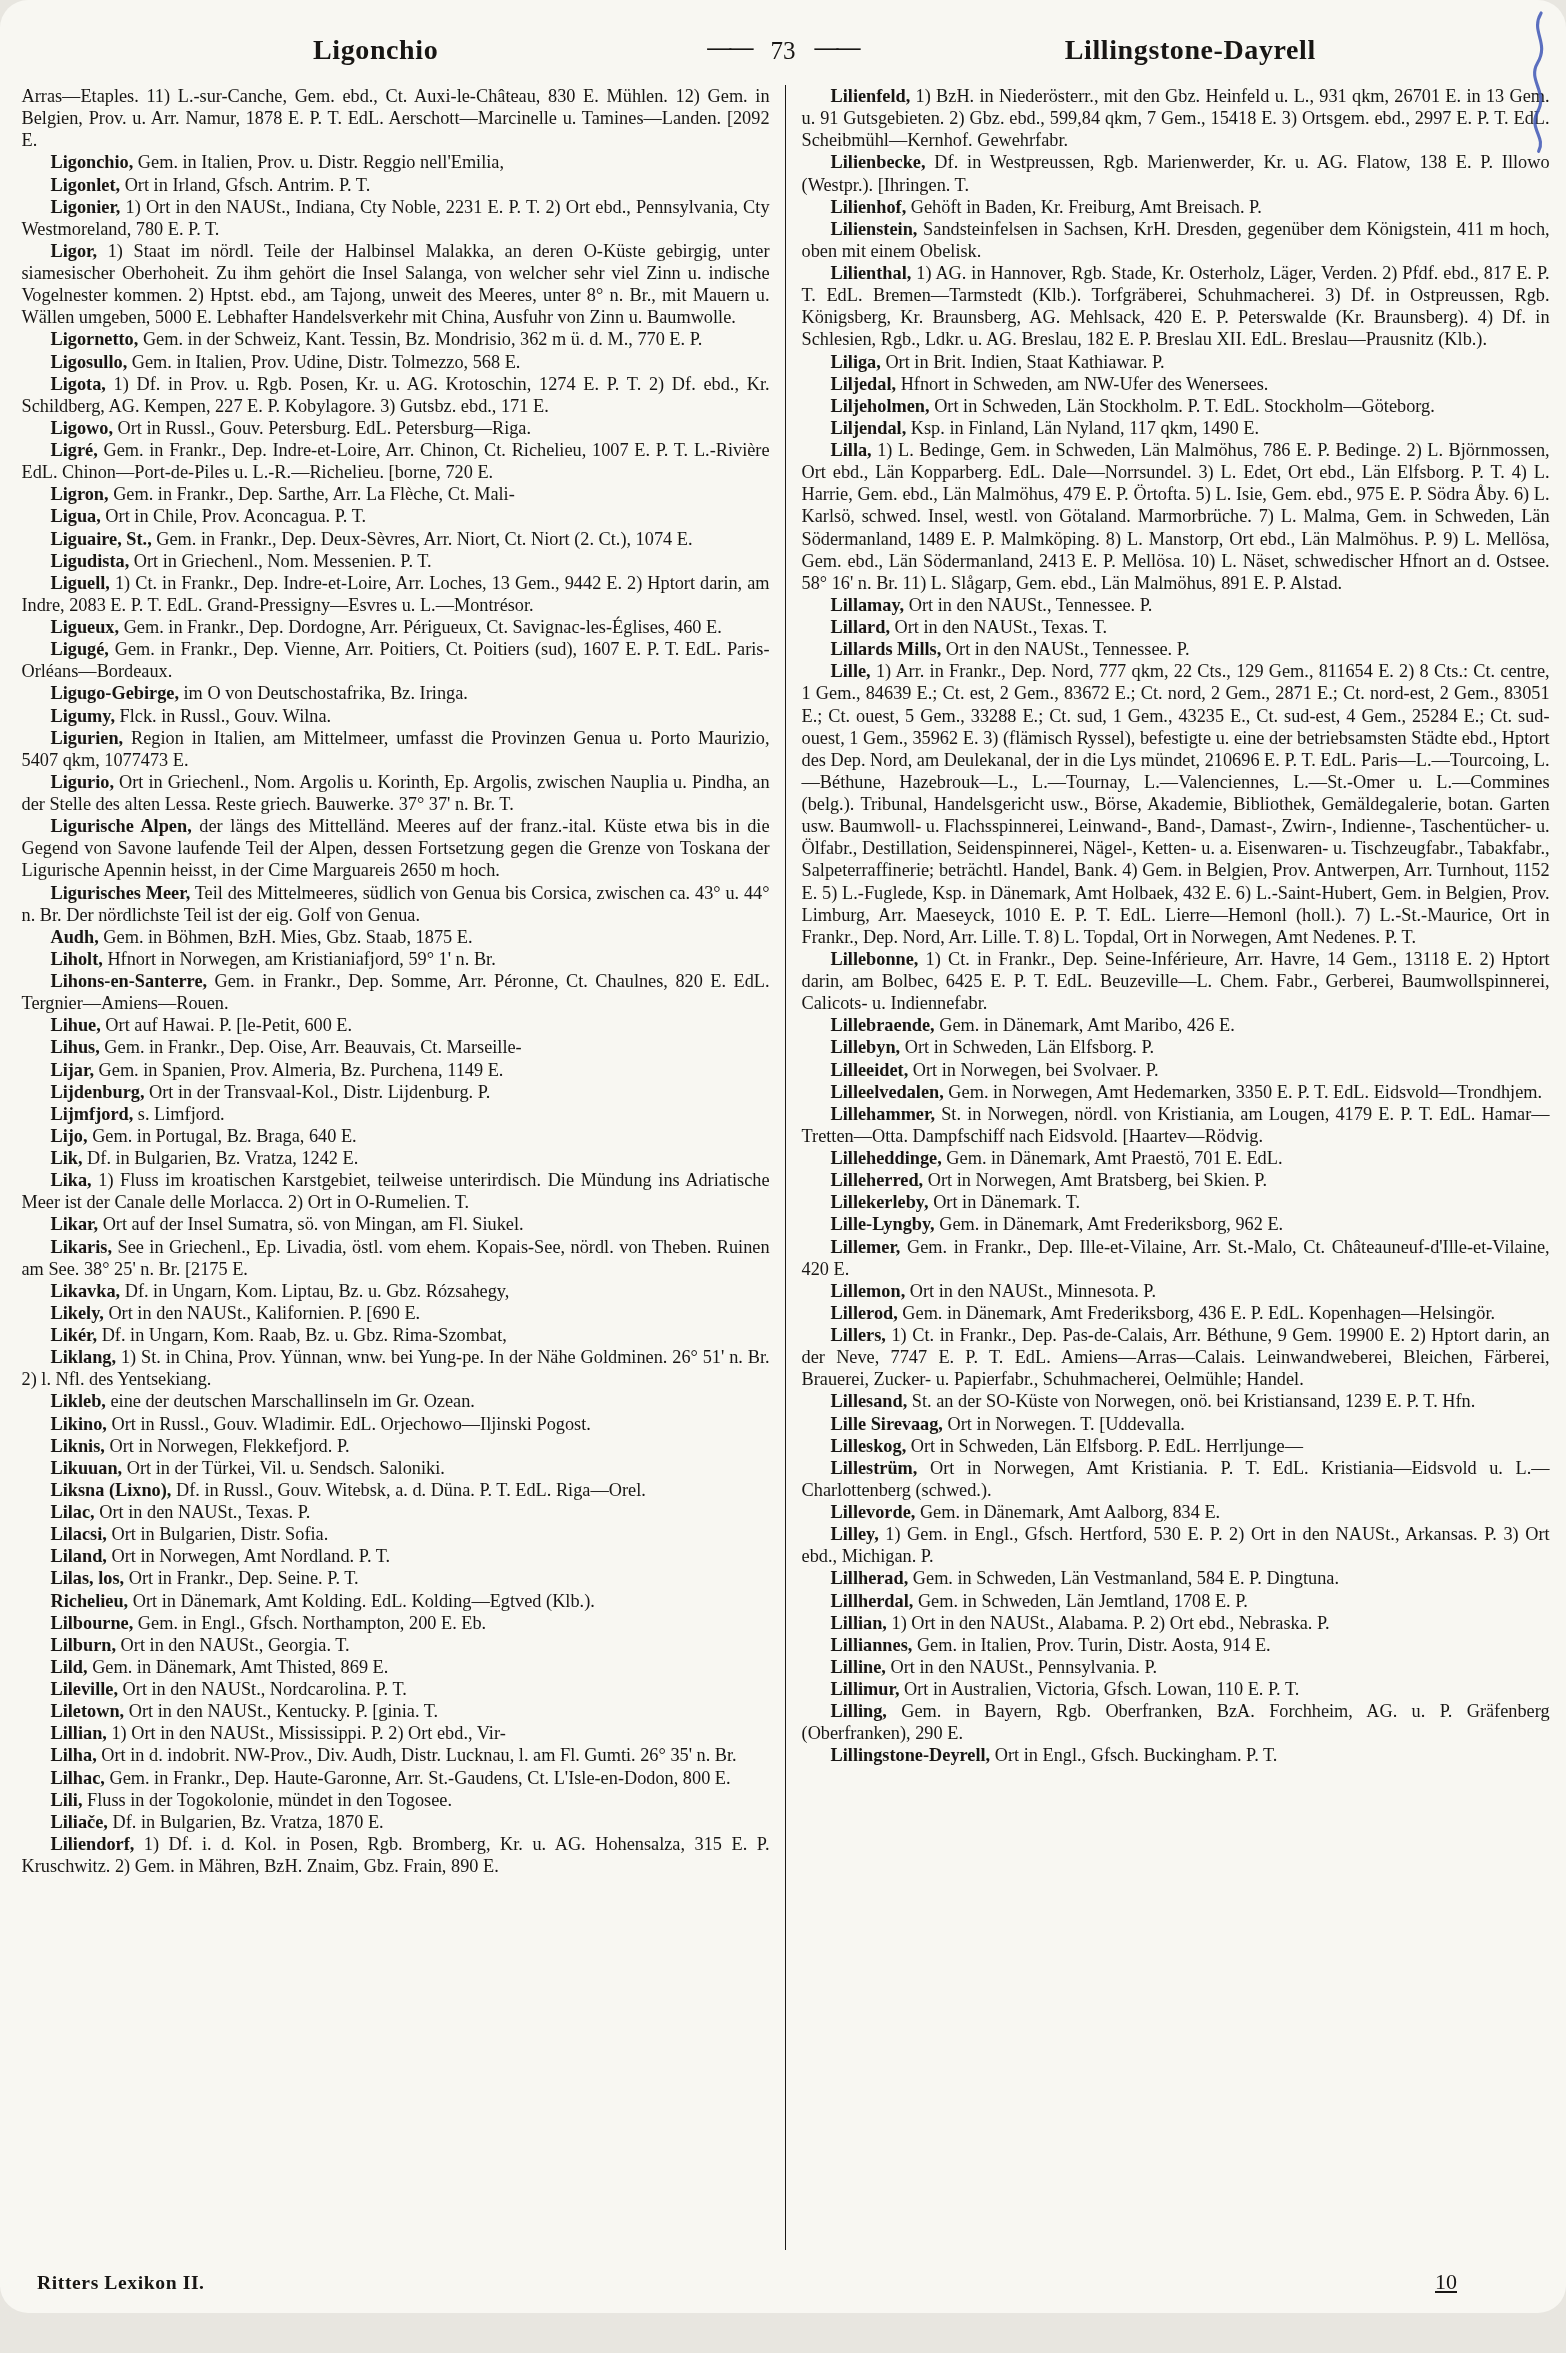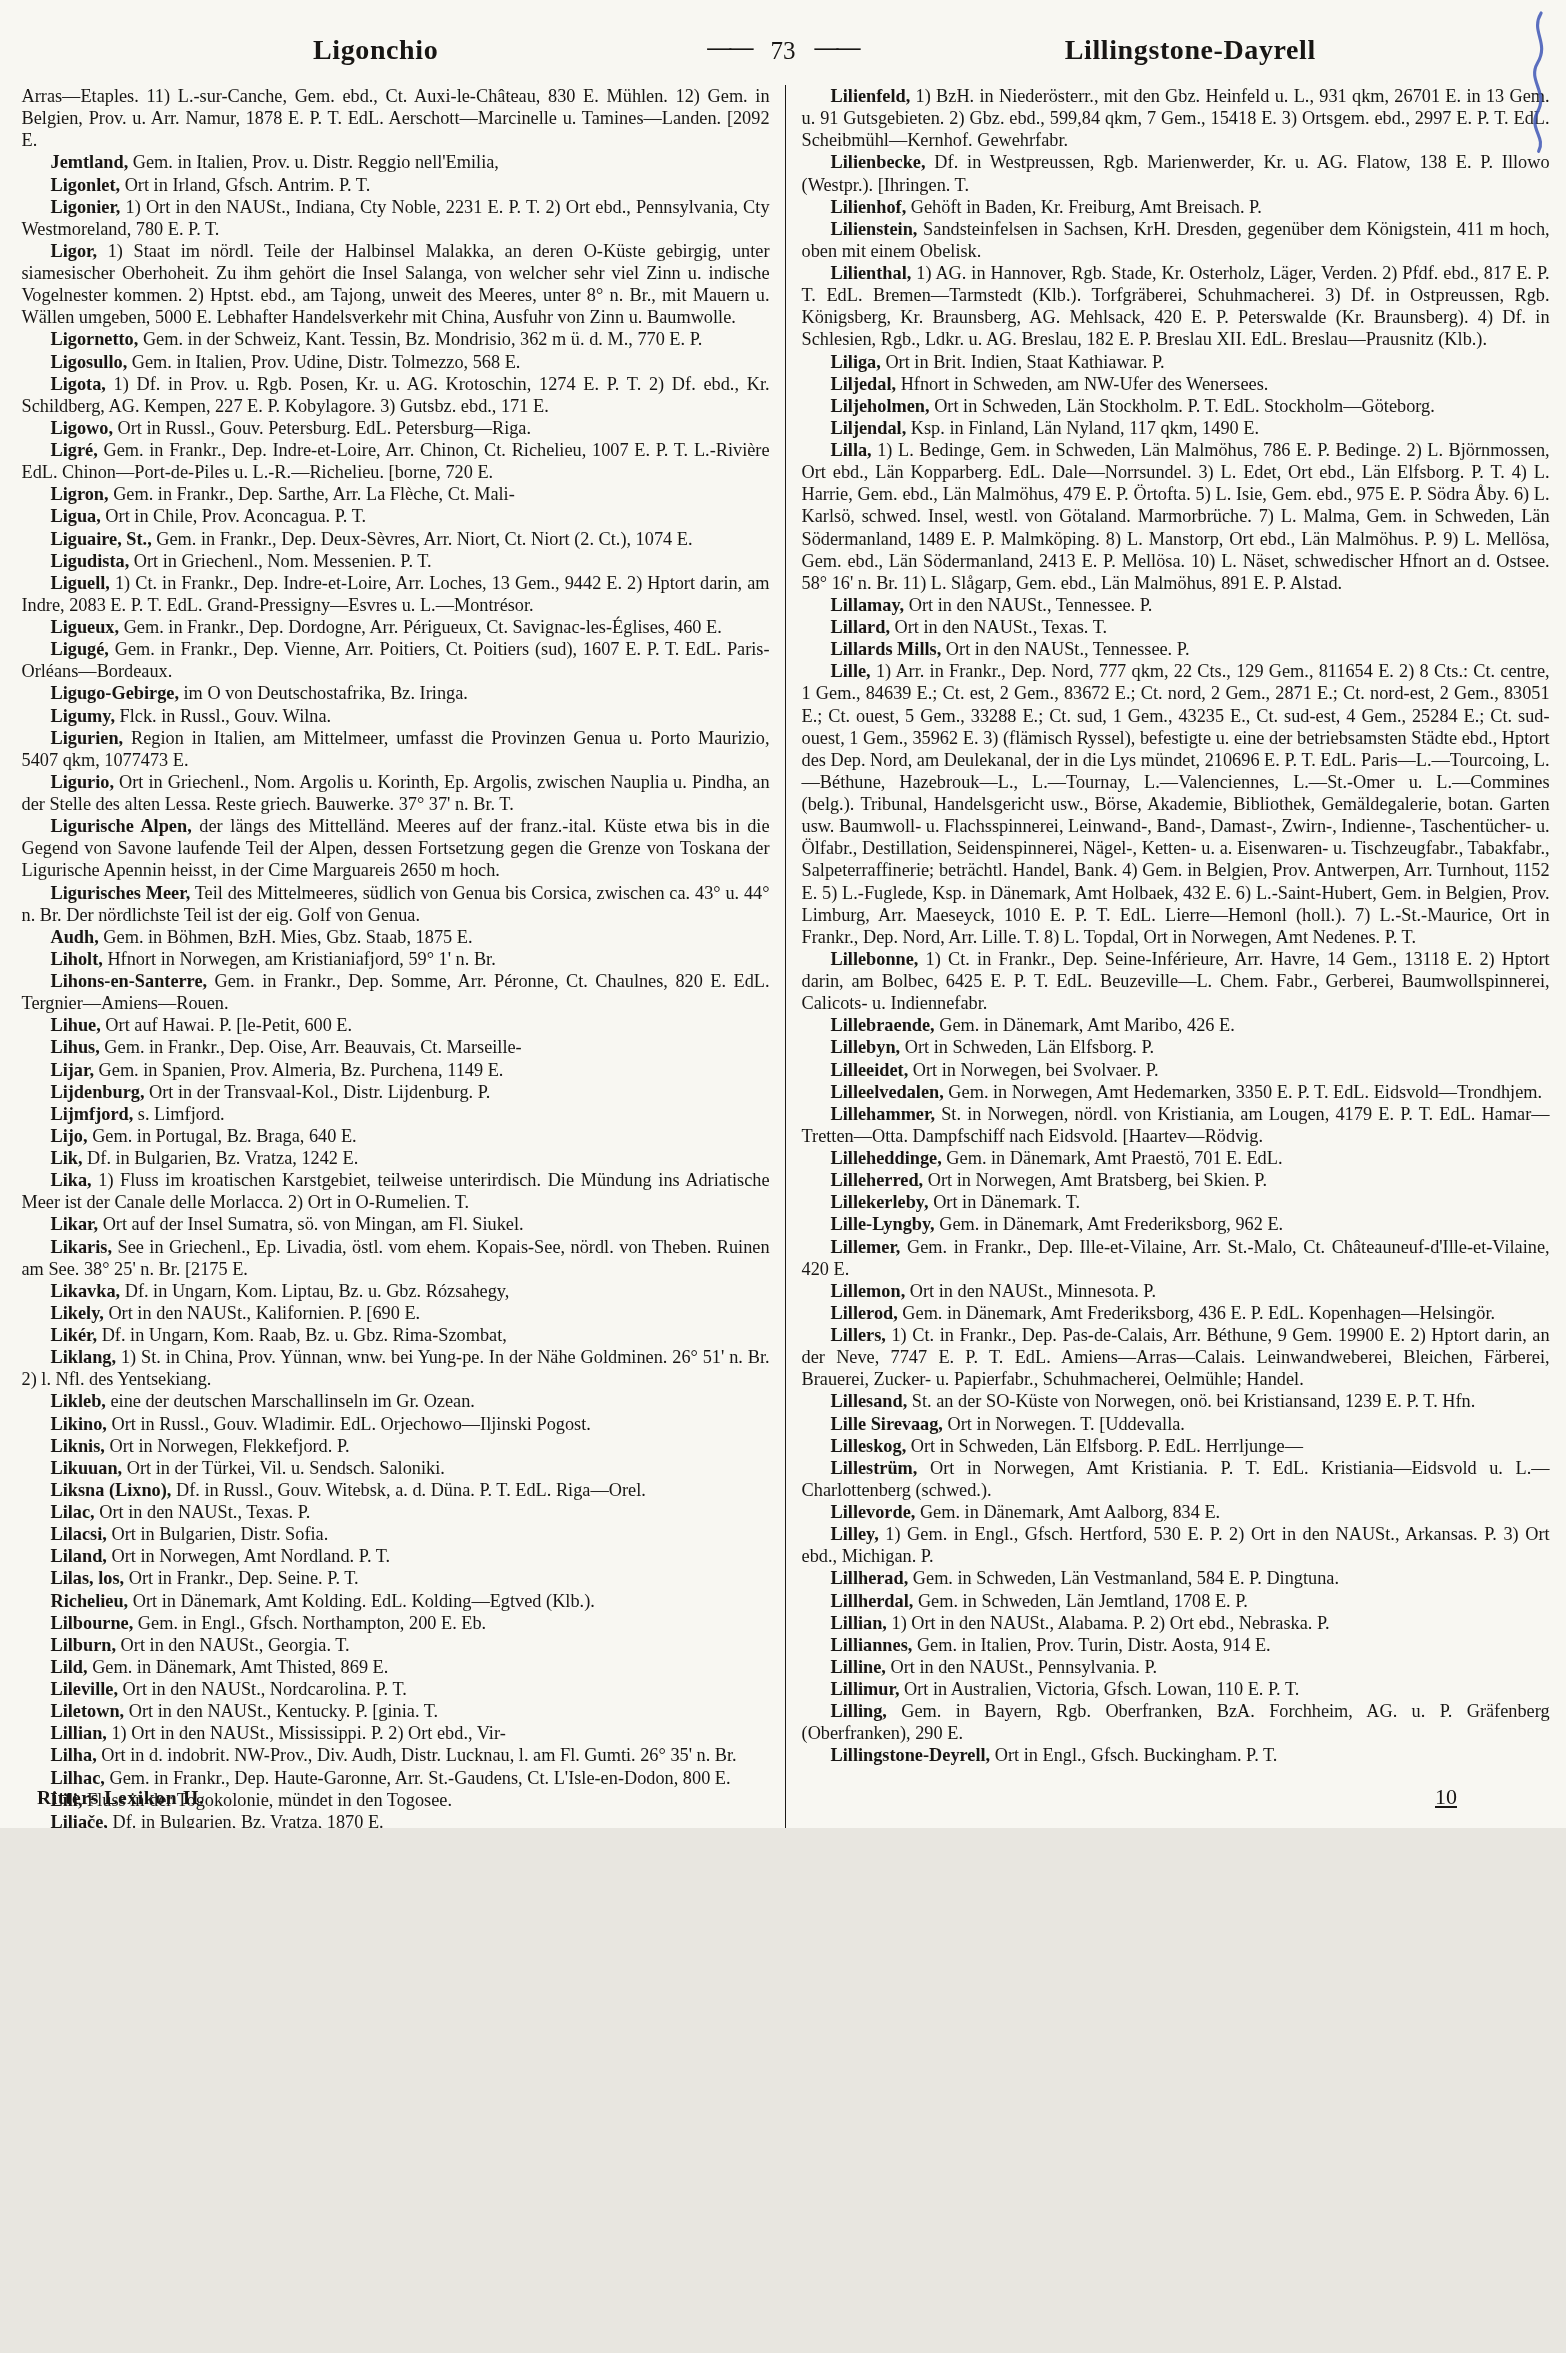--- a/index.html
+++ b/index.html
@@ -1,23 +1,24 @@
 <!DOCTYPE html>
 <html style="font-size:10px"><head>
 <meta charset="utf-8">
 <style>
   html,body{margin:0;padding:0;background:#e8e6e0;}
   .sheet{
     position:relative;
-    width:1566px;height:1828px;
+    width:1566px;height:2313px;
     margin:0 auto;
     background:#f8f7f2;
     color:#181614;
     font-family:"Liberation Serif", serif;
     overflow:hidden;
+    border-radius:28px;
   }
   
   .header{
     display:flex;
     align-items:baseline;
     padding:34px 44px 0 44px;
   }
   .header .guide{
     flex:1;
     text-align:center;
@@ -95,21 +96,21 @@
       <span class="dash">——</span>
       <span class="pagenum">73</span>
       <span class="dash">——</span>
     </div>
     <div class="guide">Lillingstone-Dayrell</div>
   </div>
 
   <div class="columns">
     <div class="col left">
         <p class="entry continuation">Arras—Etaples. 11) L.-sur-Canche, Gem. ebd., Ct. Auxi-le-Château, 830 E. Mühlen. 12) Gem. in Belgien, Prov. u. Arr. Namur, 1878 E. P. T. EdL. Aerschott—Marcinelle u. Tamines—Landen. [2092 E.</p>
-        <p class="entry"><b>Jemtland,</b> Gem. in Italien, Prov. u. Distr. Reggio nell'Emilia,</p>
+        <p class="entry"><b>Ligonchio,</b> Gem. in Italien, Prov. u. Distr. Reggio nell'Emilia,</p>
         <p class="entry"><b>Ligonlet,</b> Ort in Irland, Gfsch. Antrim. P. T.</p>
         <p class="entry"><b>Ligonier,</b> 1) Ort in den NAUSt., Indiana, Cty Noble, 2231 E. P. T. 2) Ort ebd., Pennsylvania, Cty Westmoreland, 780 E. P. T.</p>
         <p class="entry"><b>Ligor,</b> 1) Staat im nördl. Teile der Halbinsel Malakka, an deren O-Küste gebirgig, unter siamesischer Oberhoheit. Zu ihm gehört die Insel Salanga, von welcher sehr viel Zinn u. indische Vogelnester kommen. 2) Hptst. ebd., am Tajong, unweit des Meeres, unter 8° n. Br., mit Mauern u. Wällen umgeben, 5000 E. Lebhafter Handelsverkehr mit China, Ausfuhr von Zinn u. Baumwolle.</p>
         <p class="entry"><b>Ligornetto,</b> Gem. in der Schweiz, Kant. Tessin, Bz. Mondrisio, 362 m ü. d. M., 770 E. P.</p>
         <p class="entry"><b>Ligosullo,</b> Gem. in Italien, Prov. Udine, Distr. Tolmezzo, 568 E.</p>
         <p class="entry"><b>Ligota,</b> 1) Df. in Prov. u. Rgb. Posen, Kr. u. AG. Krotoschin, 1274 E. P. T. 2) Df. ebd., Kr. Schildberg, AG. Kempen, 227 E. P. Kobylagore. 3) Gutsbz. ebd., 171 E.</p>
         <p class="entry"><b>Ligowo,</b> Ort in Russl., Gouv. Petersburg. EdL. Petersburg—Riga.</p>
         <p class="entry"><b>Ligré,</b> Gem. in Frankr., Dep. Indre-et-Loire, Arr. Chinon, Ct. Richelieu, 1007 E. P. T. L.-Rivière EdL. Chinon—Port-de-Piles u. L.-R.—Richelieu. [borne, 720 E.</p>
         <p class="entry"><b>Ligron,</b> Gem. in Frankr., Dep. Sarthe, Arr. La Flèche, Ct. Mali-</p>
         <p class="entry"><b>Ligua,</b> Ort in Chile, Prov. Aconcagua. P. T.</p>

